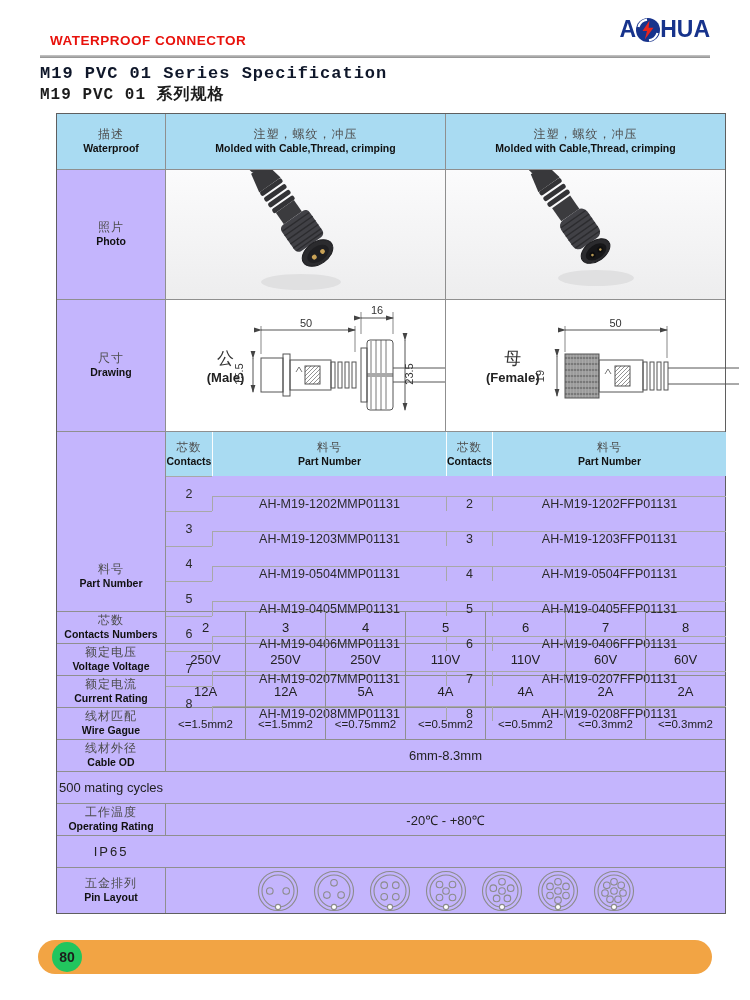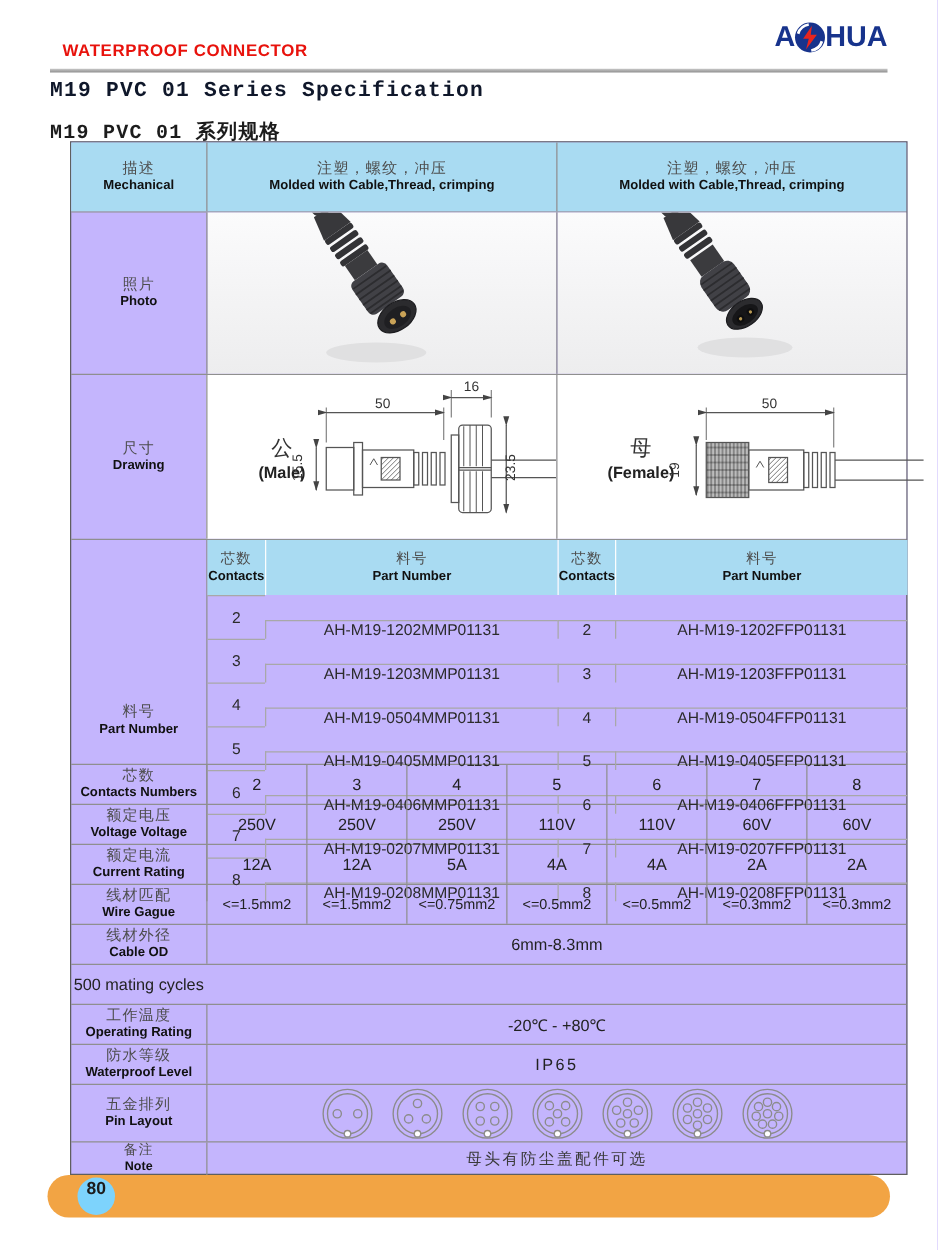--- a/index.html
+++ b/index.html
@@ -6,21 +6,21 @@
   body { width: 750px; height: 1000px; background: #ffffff; font-family: "Liberation Sans", sans-serif; }
   .page { position: relative; width: 750px; height: 1000px; overflow: hidden; }
 
   
   .tagline { position: absolute; left: 50px; top: 33px; font-size: 13.5px; font-weight: bold; color: #e8120c; letter-spacing: .5px; }
   .logo { position: absolute; right: 40px; top: 16px; display: flex; align-items: center; font-weight: bold; font-size: 23px; color: #17338c; letter-spacing: 0; }
   .logo .emblem { width: 26px; height: 26px; margin: 0 -1px; }
   .divider { position: absolute; left: 40px; top: 55px; width: 670px; height: 3px;
              background: linear-gradient(to bottom, #c8c8c8, #8f8f8f); }
   .title-en { position: absolute; left: 40px; top: 64px; font-family: "Liberation Mono", monospace; font-size: 17px; font-weight: bold; color: #0f172a; letter-spacing: 1px; }
-  .title-cn { position: absolute; left: 40px; top: 95px; font-family: "Liberation Mono", monospace; font-size: 16px; font-weight: bold; color: #1c1c1c; letter-spacing: 1px; }
+  .title-cn { position: absolute; left: 40px; top: 84px; font-family: "Liberation Mono", monospace; font-size: 16px; font-weight: bold; color: #1c1c1c; letter-spacing: 1px; }
 
   
   .spec-table { position: absolute; left: 56px; top: 113px; width: 670px; border: 1px solid #5f5f5f; background: #c4b5fd; }
   .trow { display: grid; }
   .trow + .trow { border-top: 1px solid #8f8f8f; }
   .grid3 { grid-template-columns: 108px 280px 280px; }
   .grid8 { grid-template-columns: 108px repeat(7, 1fr); }
   .grid2 { grid-template-columns: 108px 560px; }
   .trow > div + div { border-left: 1px solid #8f8f8f; }
 
@@ -56,21 +56,21 @@
   .pcell.nl { border-left: 1px solid #a8a8a8; margin-top: 20px; }
 
   
   .pin-row-cell { display: flex; align-items: center; justify-content: center; gap: 14px; }
   .pin-row-cell > div { line-height: 0; }
 
   .note-val { font-size: 12.5px; color: #3a3a3a; letter-spacing: 2px; }
 
   
   .footer-bar { position: absolute; left: 38px; top: 940px; width: 674px; height: 34px; background: #f2a444; border-radius: 17px; display: flex; align-items: center; }
-  .page-badge { width: 30px; height: 30px; margin-left: 24px; background: #7dd3fc; border-radius: 50%; display: flex; align-items: flex-start; justify-content: center; font-size: 14px; font-weight: bold; color: #1c1c1c; flex: 0 0 auto; }
+  .page-badge { width: 30px; height: 30px; margin-left: 14px; background: #22c55e; border-radius: 50%; display: flex; align-items: center; justify-content: center; font-size: 14px; font-weight: bold; color: #1c1c1c; flex: 0 0 auto; }
   .footer-url { flex: 1; text-align: center; font-size: 15px; color: #3c3c3c; }
 
   svg { display: block; }
 </style>
 </head>
 <body>
 
 <div class="page">
 
   <div class="tagline">WATERPROOF CONNECTOR</div>
@@ -88,21 +88,21 @@
   </div>
   <div class="divider"></div>
   <div class="title-en">M19 PVC 01 Series Specification</div>
   <div class="title-cn">M19 PVC 01 系列规格</div>
 
   <div class="spec-table">
 
     <div class="trow grid3 r-desc">
       <div class="lbl blue">
         <span class="cn">描述</span>
-        <span class="en">Mechanical</span>
+        <span class="en">Waterproof</span>
       </div>
       <div class="lbl blue">
         <span class="cn">注塑，螺纹，冲压</span>
         <span class="en">Molded with Cable,Thread, crimping</span>
       </div>
       <div class="lbl blue">
         <span class="cn">注塑，螺纹，冲压</span>
         <span class="en">Molded with Cable,Thread, crimping</span>
       </div>
     </div>
@@ -383,24 +383,20 @@
       <div class="val">500 mating cycles</div>
     </div>
     <div class="trow grid2 r-full">
       <div class="lbl">
         <span class="cn">工作温度</span>
         <span class="en">Operating Rating</span>
       </div>
       <div class="val">-20℃ - +80℃</div>
     </div>
     <div class="trow grid2 r-full">
-      <div class="lbl">
-        <span class="cn">防水等级</span>
-        <span class="en">Waterproof Level</span>
-      </div>
       <div class="val" style="letter-spacing:2px">IP65</div>
     </div>
 
     <div class="trow grid2 r-pin">
       <div class="lbl">
         <span class="cn">五金排列</span>
         <span class="en">Pin Layout</span>
       </div>
       <div class="pin-row-cell">
           <div>
@@ -483,27 +479,20 @@
               <circle cx="25.0" cy="29.3" r="3.3"></circle>
               <circle cx="17.0" cy="29.3" r="3.3"></circle>
               <circle cx="12.0" cy="23.0" r="3.3"></circle>
               <circle cx="13.8" cy="15.3" r="3.3"></circle>
               <circle cx="21" cy="21" r="3.3"></circle>
             </svg>
           </div>
         </div>
     </div>
 
-    <div class="trow grid2 r-note">
-      <div class="lbl">
-        <span class="cn" style="font-size:11px">备注</span>
-        <span class="en" style="font-size:10px">Note</span>
-      </div>
-      <div class="val note-val">母头有防尘盖配件可选</div>
-    </div>
 
   </div>
 
   <div class="footer-bar">
     <span class="page-badge">
       <span>80</span>
     </span>
     <span style="width:44px; flex:0 0 auto;"></span>
   </div>
 

